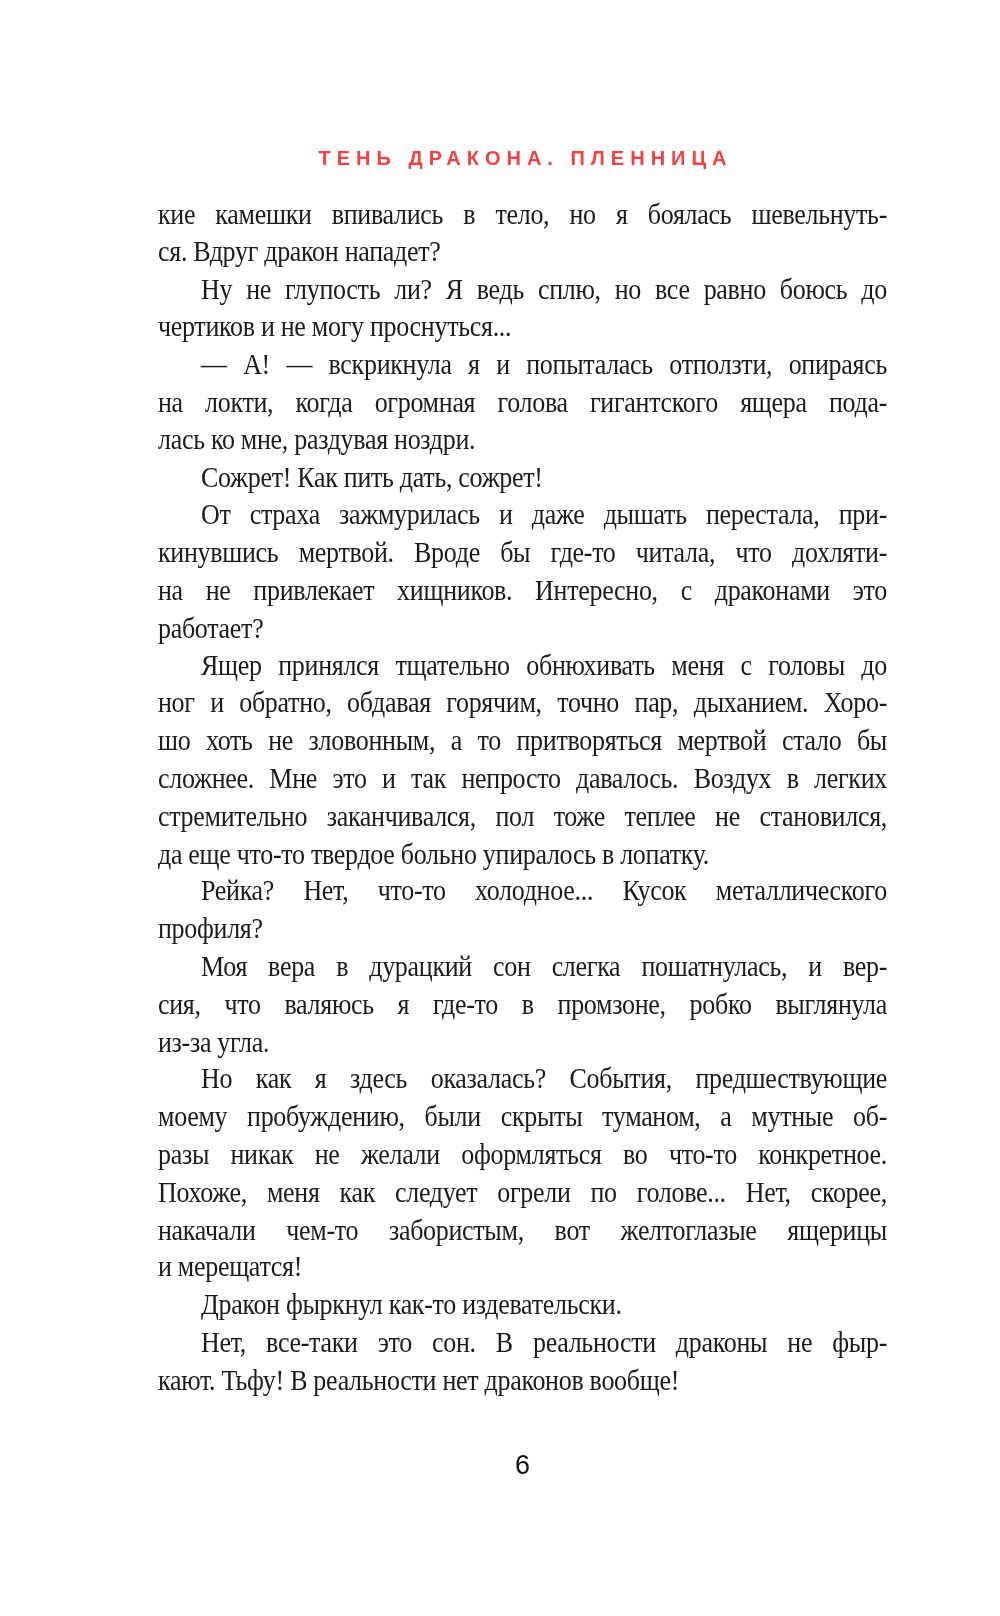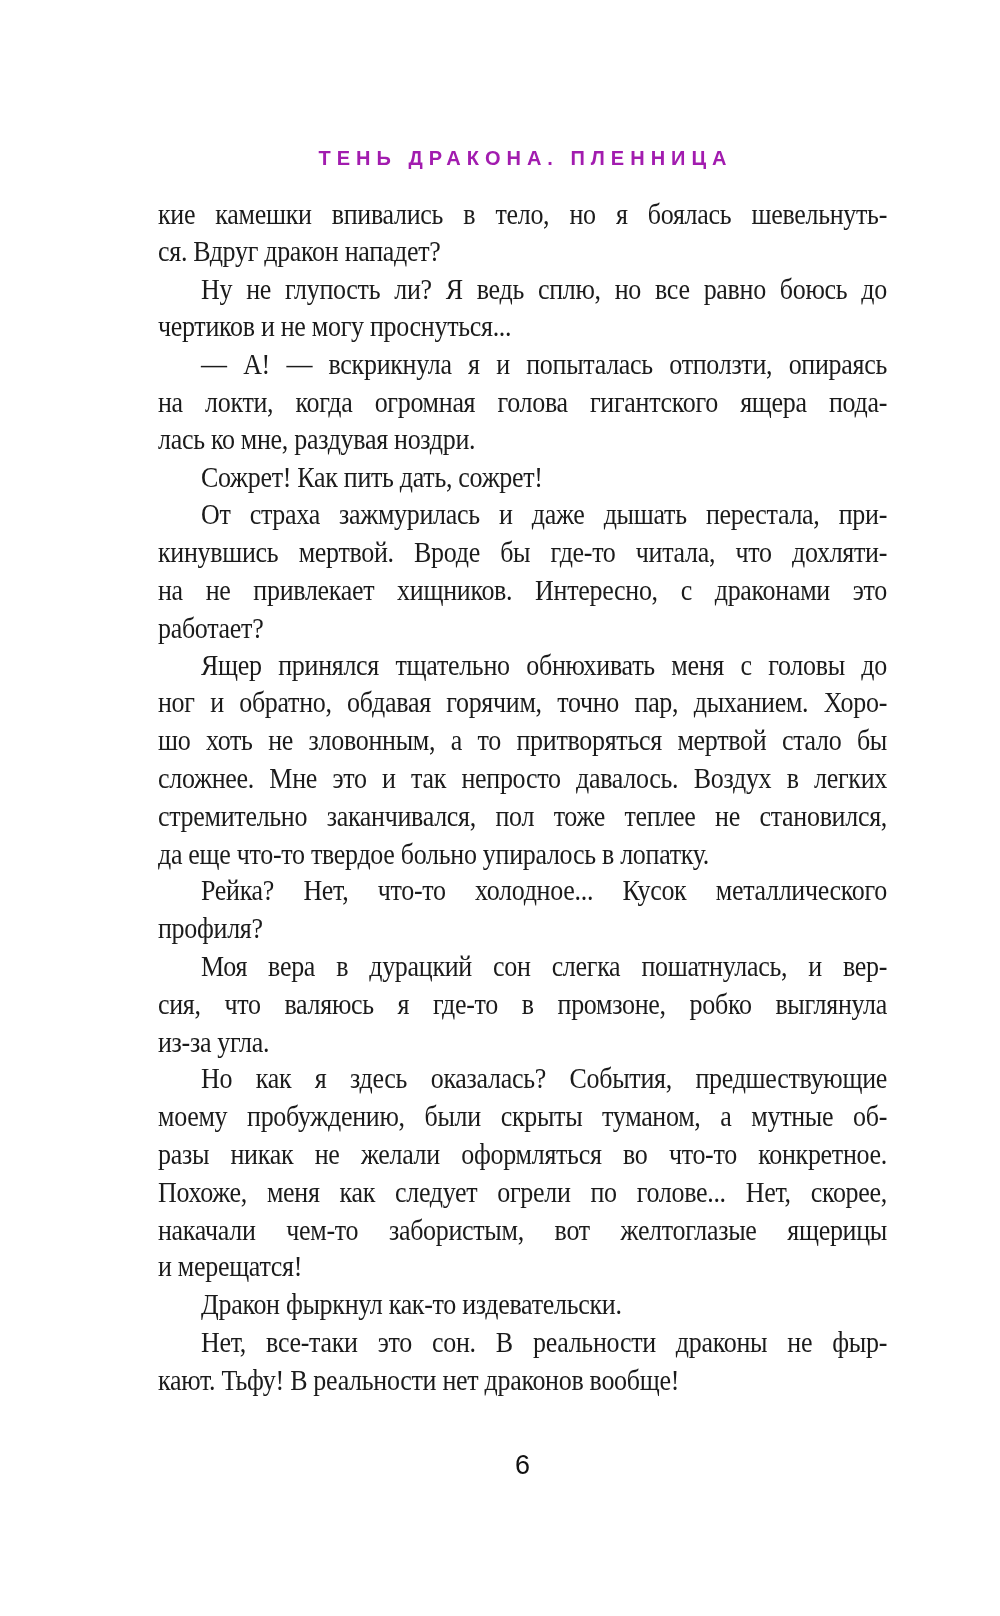--- a/index.html
+++ b/index.html
@@ -20,21 +20,21 @@
     top: 146px;
     left: 158px;
     width: 729px;
     text-align: center;
     font-family: "Liberation Sans", sans-serif;
     font-weight: 700;
     font-size: 20px;
     line-height: 24px;
     letter-spacing: 6px;
     text-indent: 6px; 
-    color: #a21caf;
+    color: #ef4444;
     white-space: nowrap;
   }
   .text-block {
     position: absolute;
     top: 196px;
     left: 158px;
     width: 729px;
     color: #1b1b1b;
     font-size: 26px;
     line-height: 32.8px;

